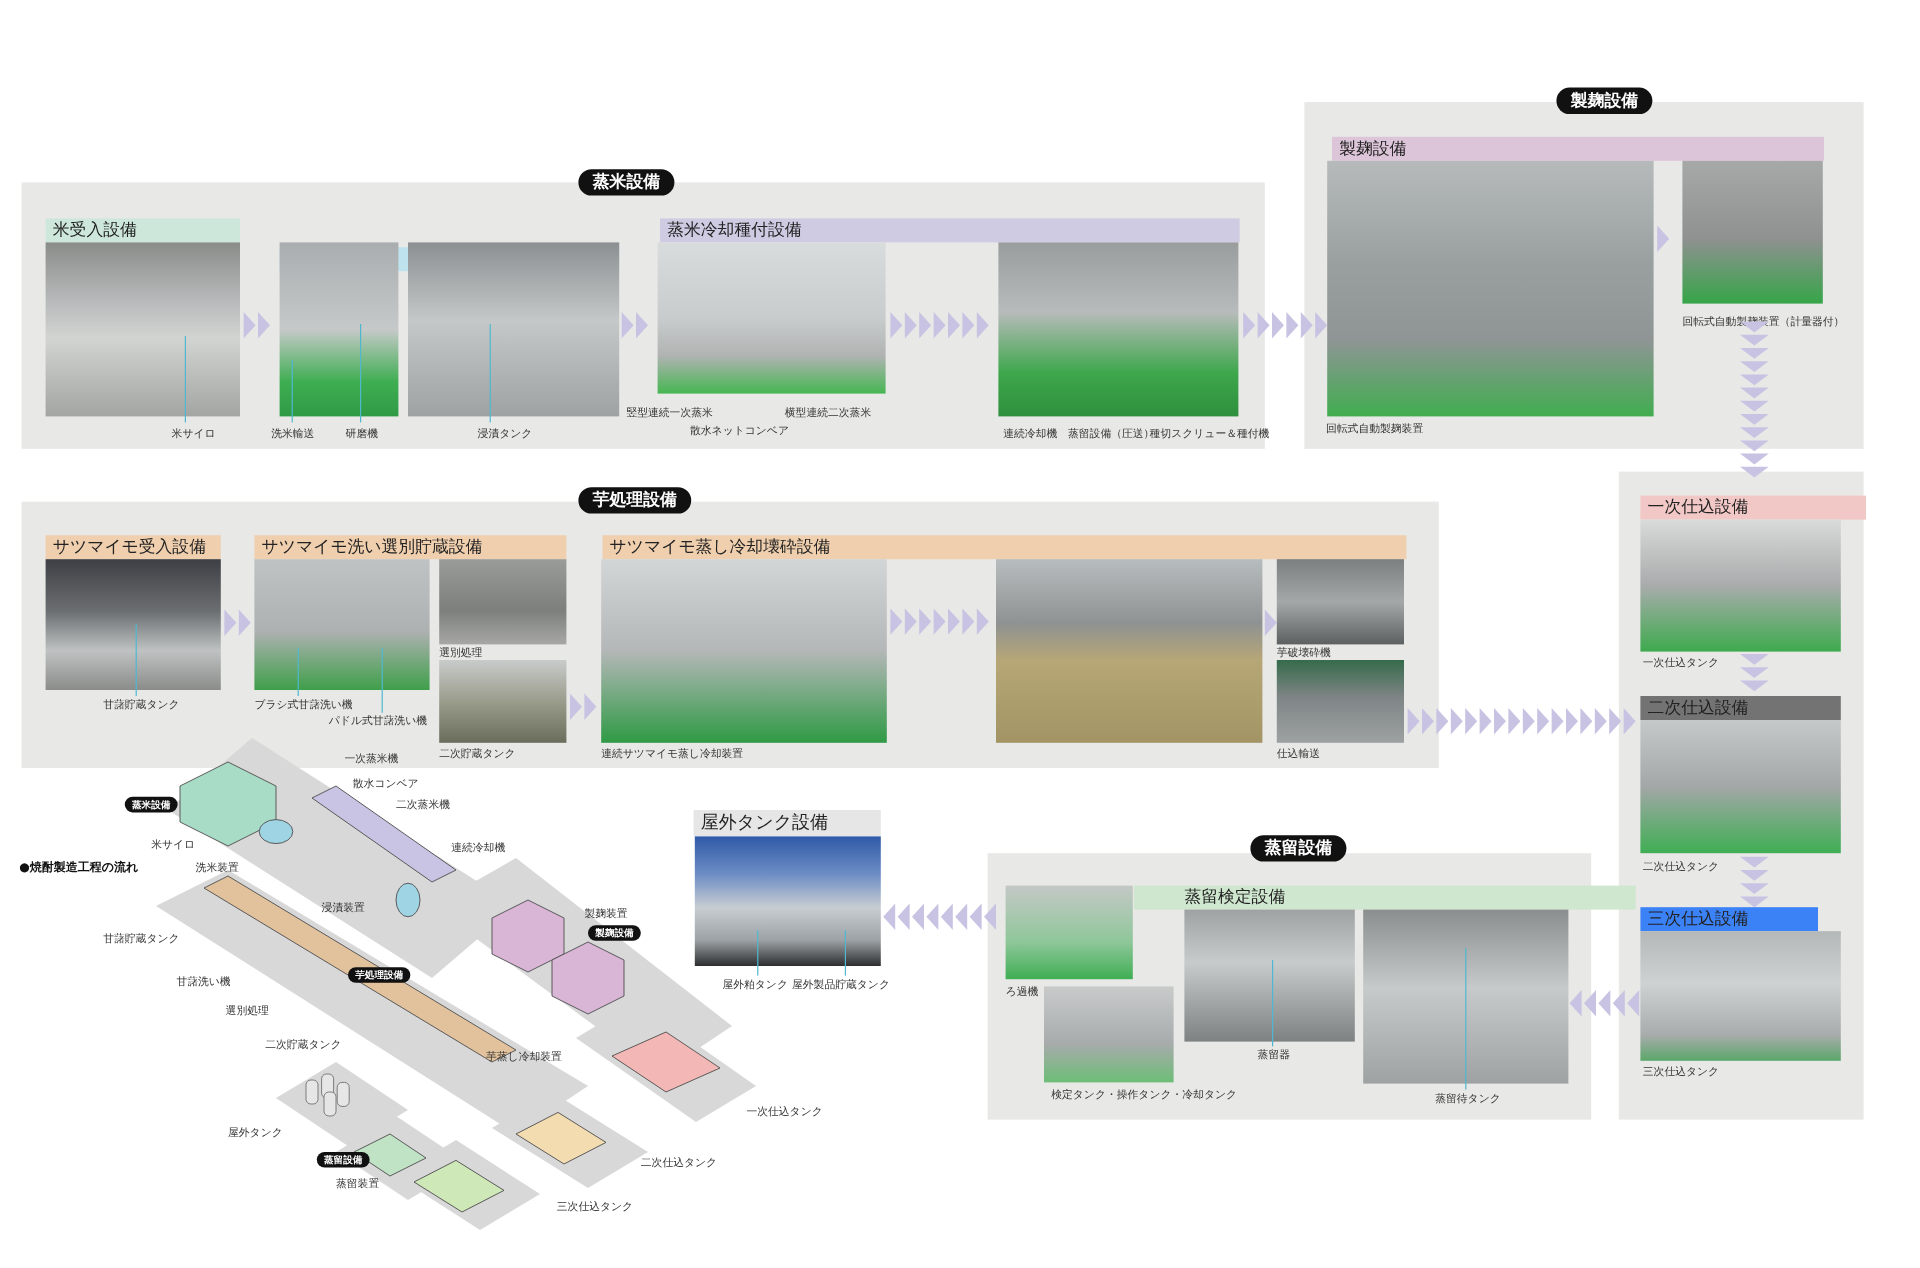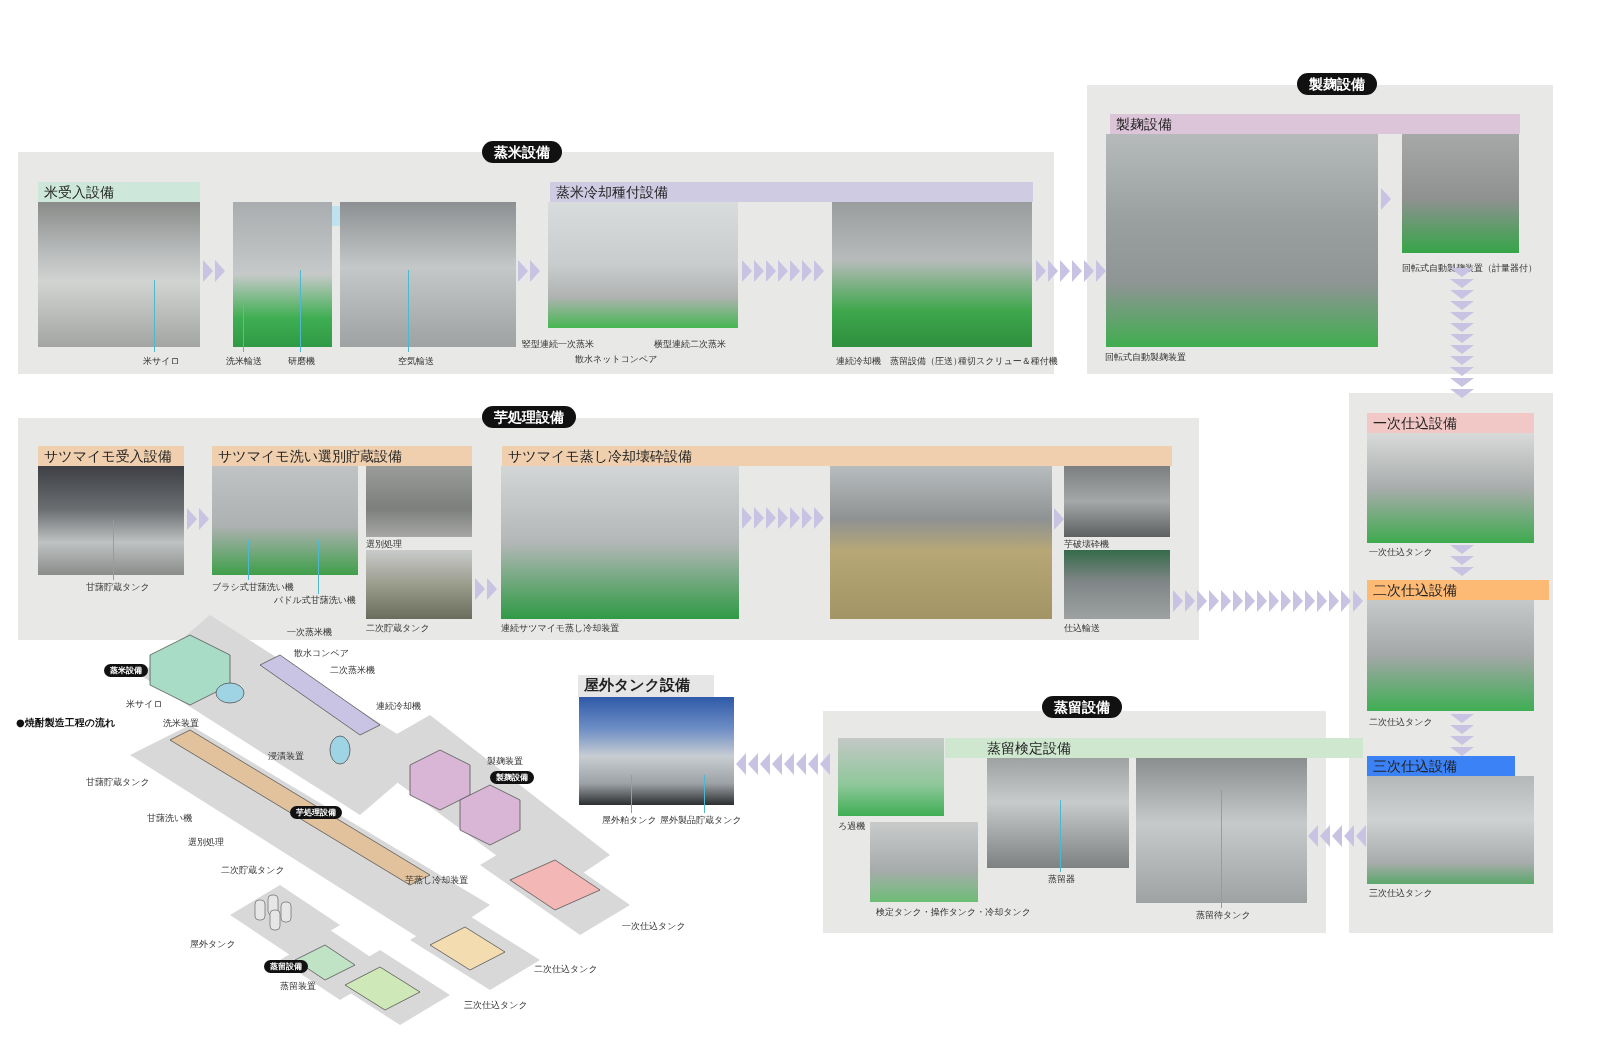--- a/index.html
+++ b/index.html
@@ -44,21 +44,21 @@
   </div>
 
 <div class="hdr" style="left:233px;top:182px;width:283px;background:#bfe3ee;margin-top:24px;">洗米浸漬設備</div>
 <div class="photo" style="left:233px;top:202px;width:99px;height:145px;background:linear-gradient(180deg,#a9adaf 0%,#c6c9c9 50%,#3fae52 80%,#2f9a45 100%);"></div>
 <div class="photo" style="left:340px;top:202px;width:176px;height:145px;background:linear-gradient(180deg,#8d9092 0%,#c5c8c8 45%,#9fa2a2 100%);"></div>
 <div class="leader" style="left:243px;top:300px;height:52px;"></div>
 <div class="leader" style="left:300px;top:270px;height:82px;"></div>
 <div class="leader" style="left:408px;top:270px;height:82px;"></div>
 <div class="cap" style="left:226px;top:355px;">洗米輸送</div>
 <div class="cap" style="left:288px;top:355px;">研磨機</div>
-<div class="cap" style="left:398px;top:355px;">空気輸送</div>
+<div class="cap" style="left:398px;top:355px;">浸漬タンク</div>
 
 <div class="chev" style="left:518px;top:260px;">
     <span></span>
     <span></span>
   </div>
 
 <div class="hdr" style="left:550px;top:182px;width:483px;background:#cfcbe3;">蒸米冷却種付設備</div>
 <div class="photo" style="left:548px;top:202px;width:190px;height:126px;background:linear-gradient(180deg,#d8dcdc 0%,#c8cccc 50%,#b0b3b2 75%,#46b652 100%);"></div>
 <div class="chev" style="left:742px;top:260px;">
     <span></span>
@@ -164,30 +164,30 @@
     <span></span>
     <span></span>
     <span></span>
     <span></span>
     <span></span>
     <span></span>
     <span></span>
     <span></span>
   </div>
 
-<div class="hdr" style="left:1367px;top:413px;width:167px;background:#f2c8c6;">一次仕込設備</div>
+<div class="hdr" style="left:1367px;top:413px;width:188px;background:#f2c8c6;">一次仕込設備</div>
 <div class="photo" style="left:1367px;top:433px;width:167px;height:110px;background:linear-gradient(180deg,#d9dada 0%,#a9acac 50%,#3eaa4e 100%);"></div>
 <div class="cap" style="left:1369px;top:546px;">一次仕込タンク</div>
 <div class="vchev" style="left:1450px;top:545px;">
     <span></span>
     <span></span>
     <span></span>
   </div>
 
-<div class="hdr" style="left:1367px;top:580px;width:182px;background:#fdba74;">二次仕込設備</div>
+<div class="hdr" style="left:1367px;top:580px;width:167px;background:#737373;">二次仕込設備</div>
 <div class="photo" style="left:1367px;top:600px;width:167px;height:111px;background:linear-gradient(180deg,#c6c9c9 0%,#a3a7a7 50%,#3fae54 100%);"></div>
 <div class="cap" style="left:1369px;top:716px;">二次仕込タンク</div>
 <div class="vchev" style="left:1450px;top:714px;">
     <span></span>
     <span></span>
     <span></span>
     <span></span>
   </div>
 
 <div class="hdr" style="left:1367px;top:756px;width:148px;background:#3b82f6;">三次仕込設備</div>
@@ -216,21 +216,21 @@
     <span></span>
     <span></span>
     <span></span>
     <span></span>
     <span></span>
     <span></span>
     <span></span>
     <span></span>
   </div>
 
-<div class="hdr" style="left:578px;top:675px;width:136px;background:#e6e6e6;height:22px;font-size:15px;font-weight:bold;">屋外タンク設備</div>
+<div class="hdr" style="left:578px;top:675px;width:156px;background:#e6e6e6;height:22px;font-size:15px;">屋外タンク設備</div>
 <div class="photo" style="left:579px;top:697px;width:155px;height:108px;background:linear-gradient(180deg,#2f5aa8 0%,#6f8fc5 30%,#c8cdd2 55%,#9da2a6 80%,#2c2e30 100%);"></div>
 <div class="leader" style="left:631px;top:775px;height:38px;"></div>
 <div class="leader" style="left:704px;top:775px;height:38px;"></div>
 <div class="cap" style="left:602px;top:814px;">屋外粕タンク</div>
 <div class="cap" style="left:660px;top:814px;">屋外製品貯蔵タンク</div>
 
 <div class="title-flow" style="left:16px;top:716px;">●焼酎製造工程の流れ</div>
 
 <svg style="position:absolute;left:130px;top:615px;" width="600" height="420" viewBox="0 0 600 420">
 

